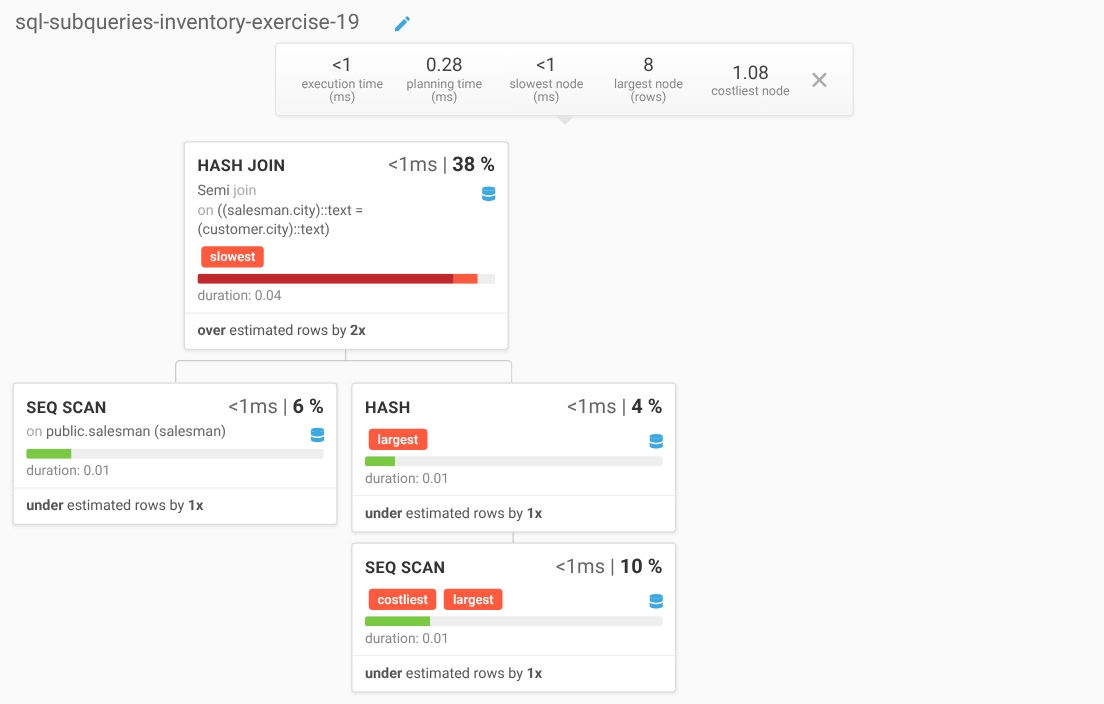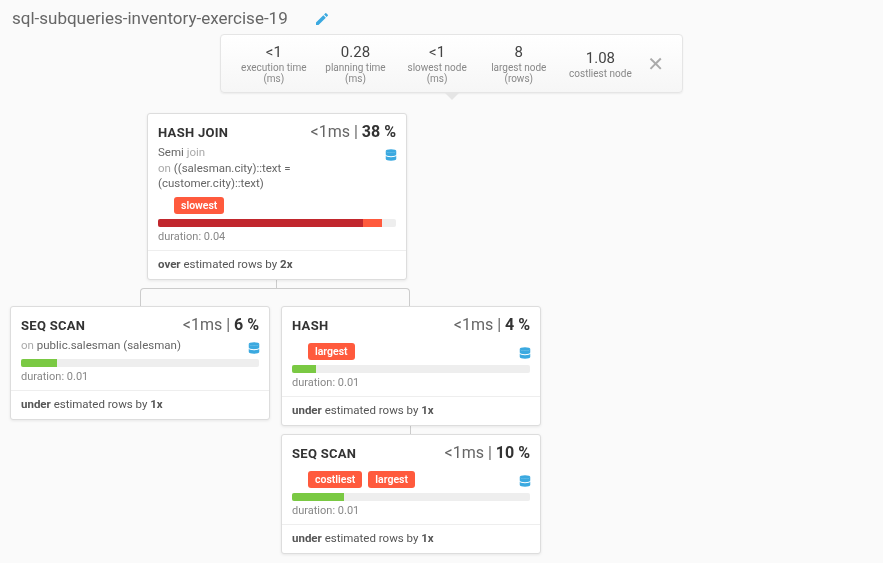--- a/index.html
+++ b/index.html
@@ -79,21 +79,21 @@
   .node-meta { font-size: 16px; color: #666; }
   .node-meta .pct { font-weight: 700; color: #333; }
   .node-body { padding: 0 10px 8px; position: relative; }
   .node-line { color: #666; font-size: 11.5px; line-height: 1.35; }
   .node-line .grey { color: #aaa; text-align: center; }
   .db-icon {
     position: absolute;
     right: 8px;
     top: 2px;
   }
-  .tags { margin: 5px 16px 4px; }
+  .tags { margin: 5px 3px 4px; }
   .tag {
     display: inline-block;
     background: #ff5a3d;
     color: #fff;
     font-size: 10.5px;
     font-weight: 600;
     padding: 2px 7px;
     border-radius: 3px;
     margin-right: 3px;
   }

